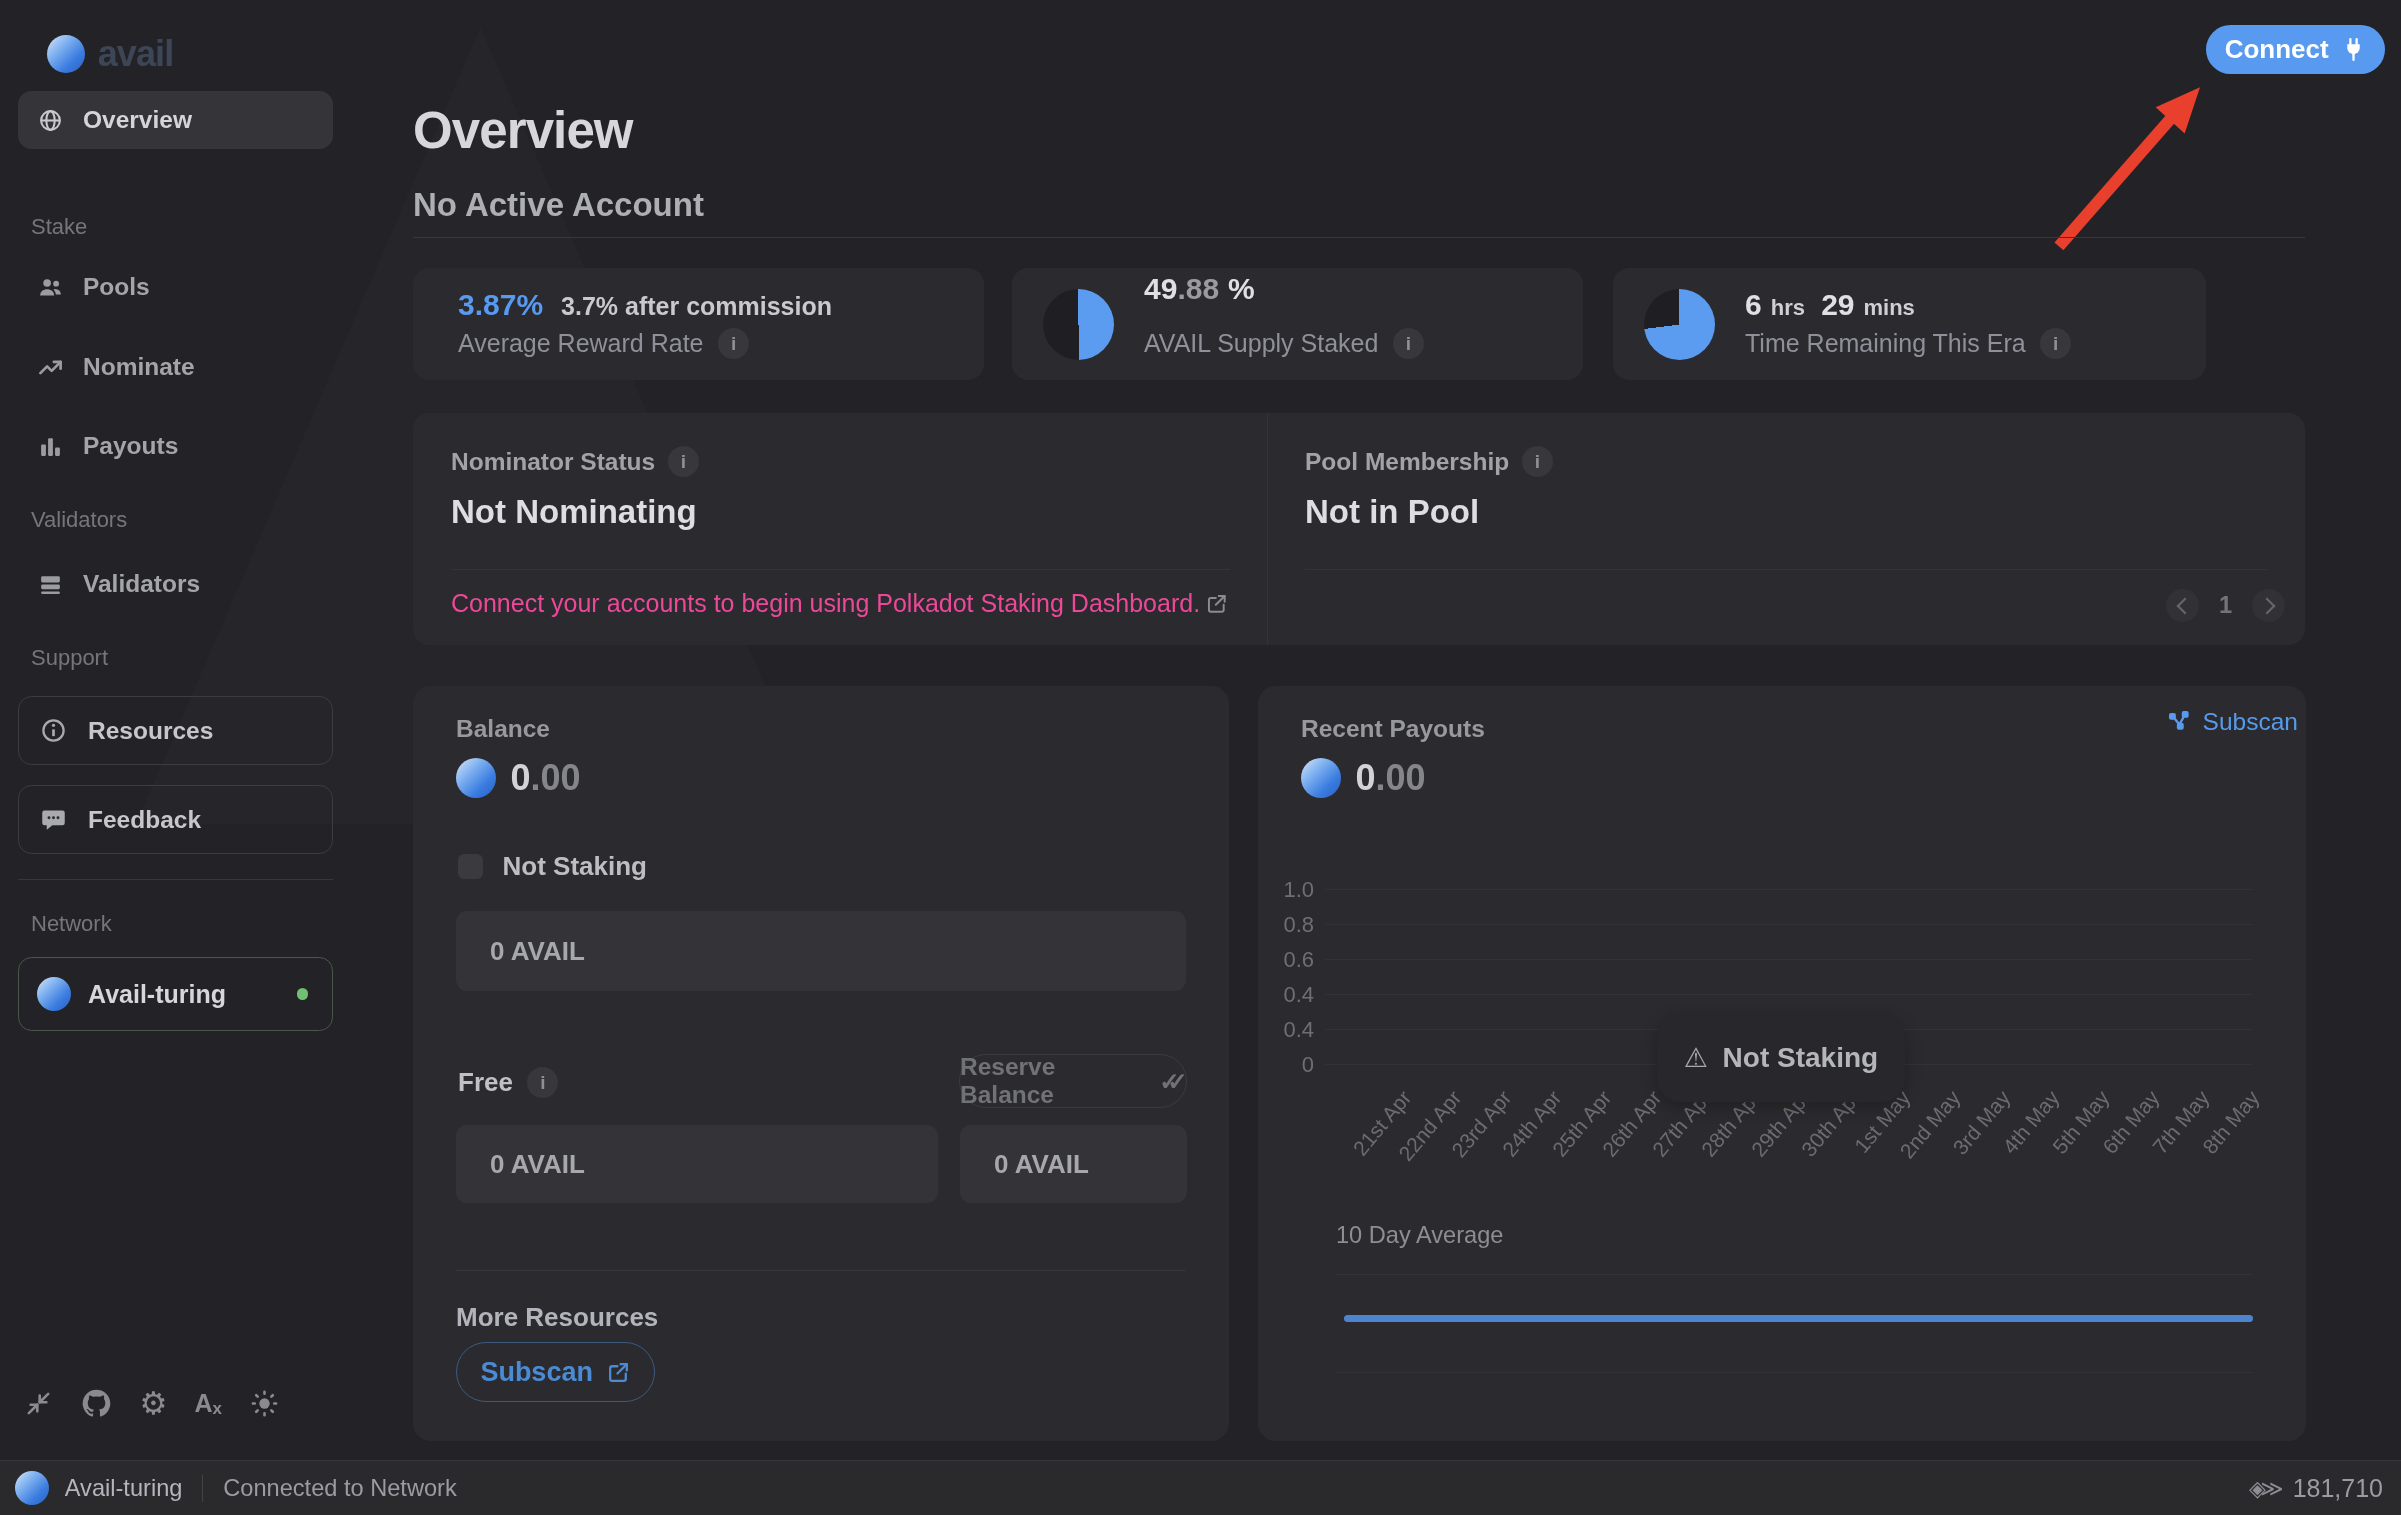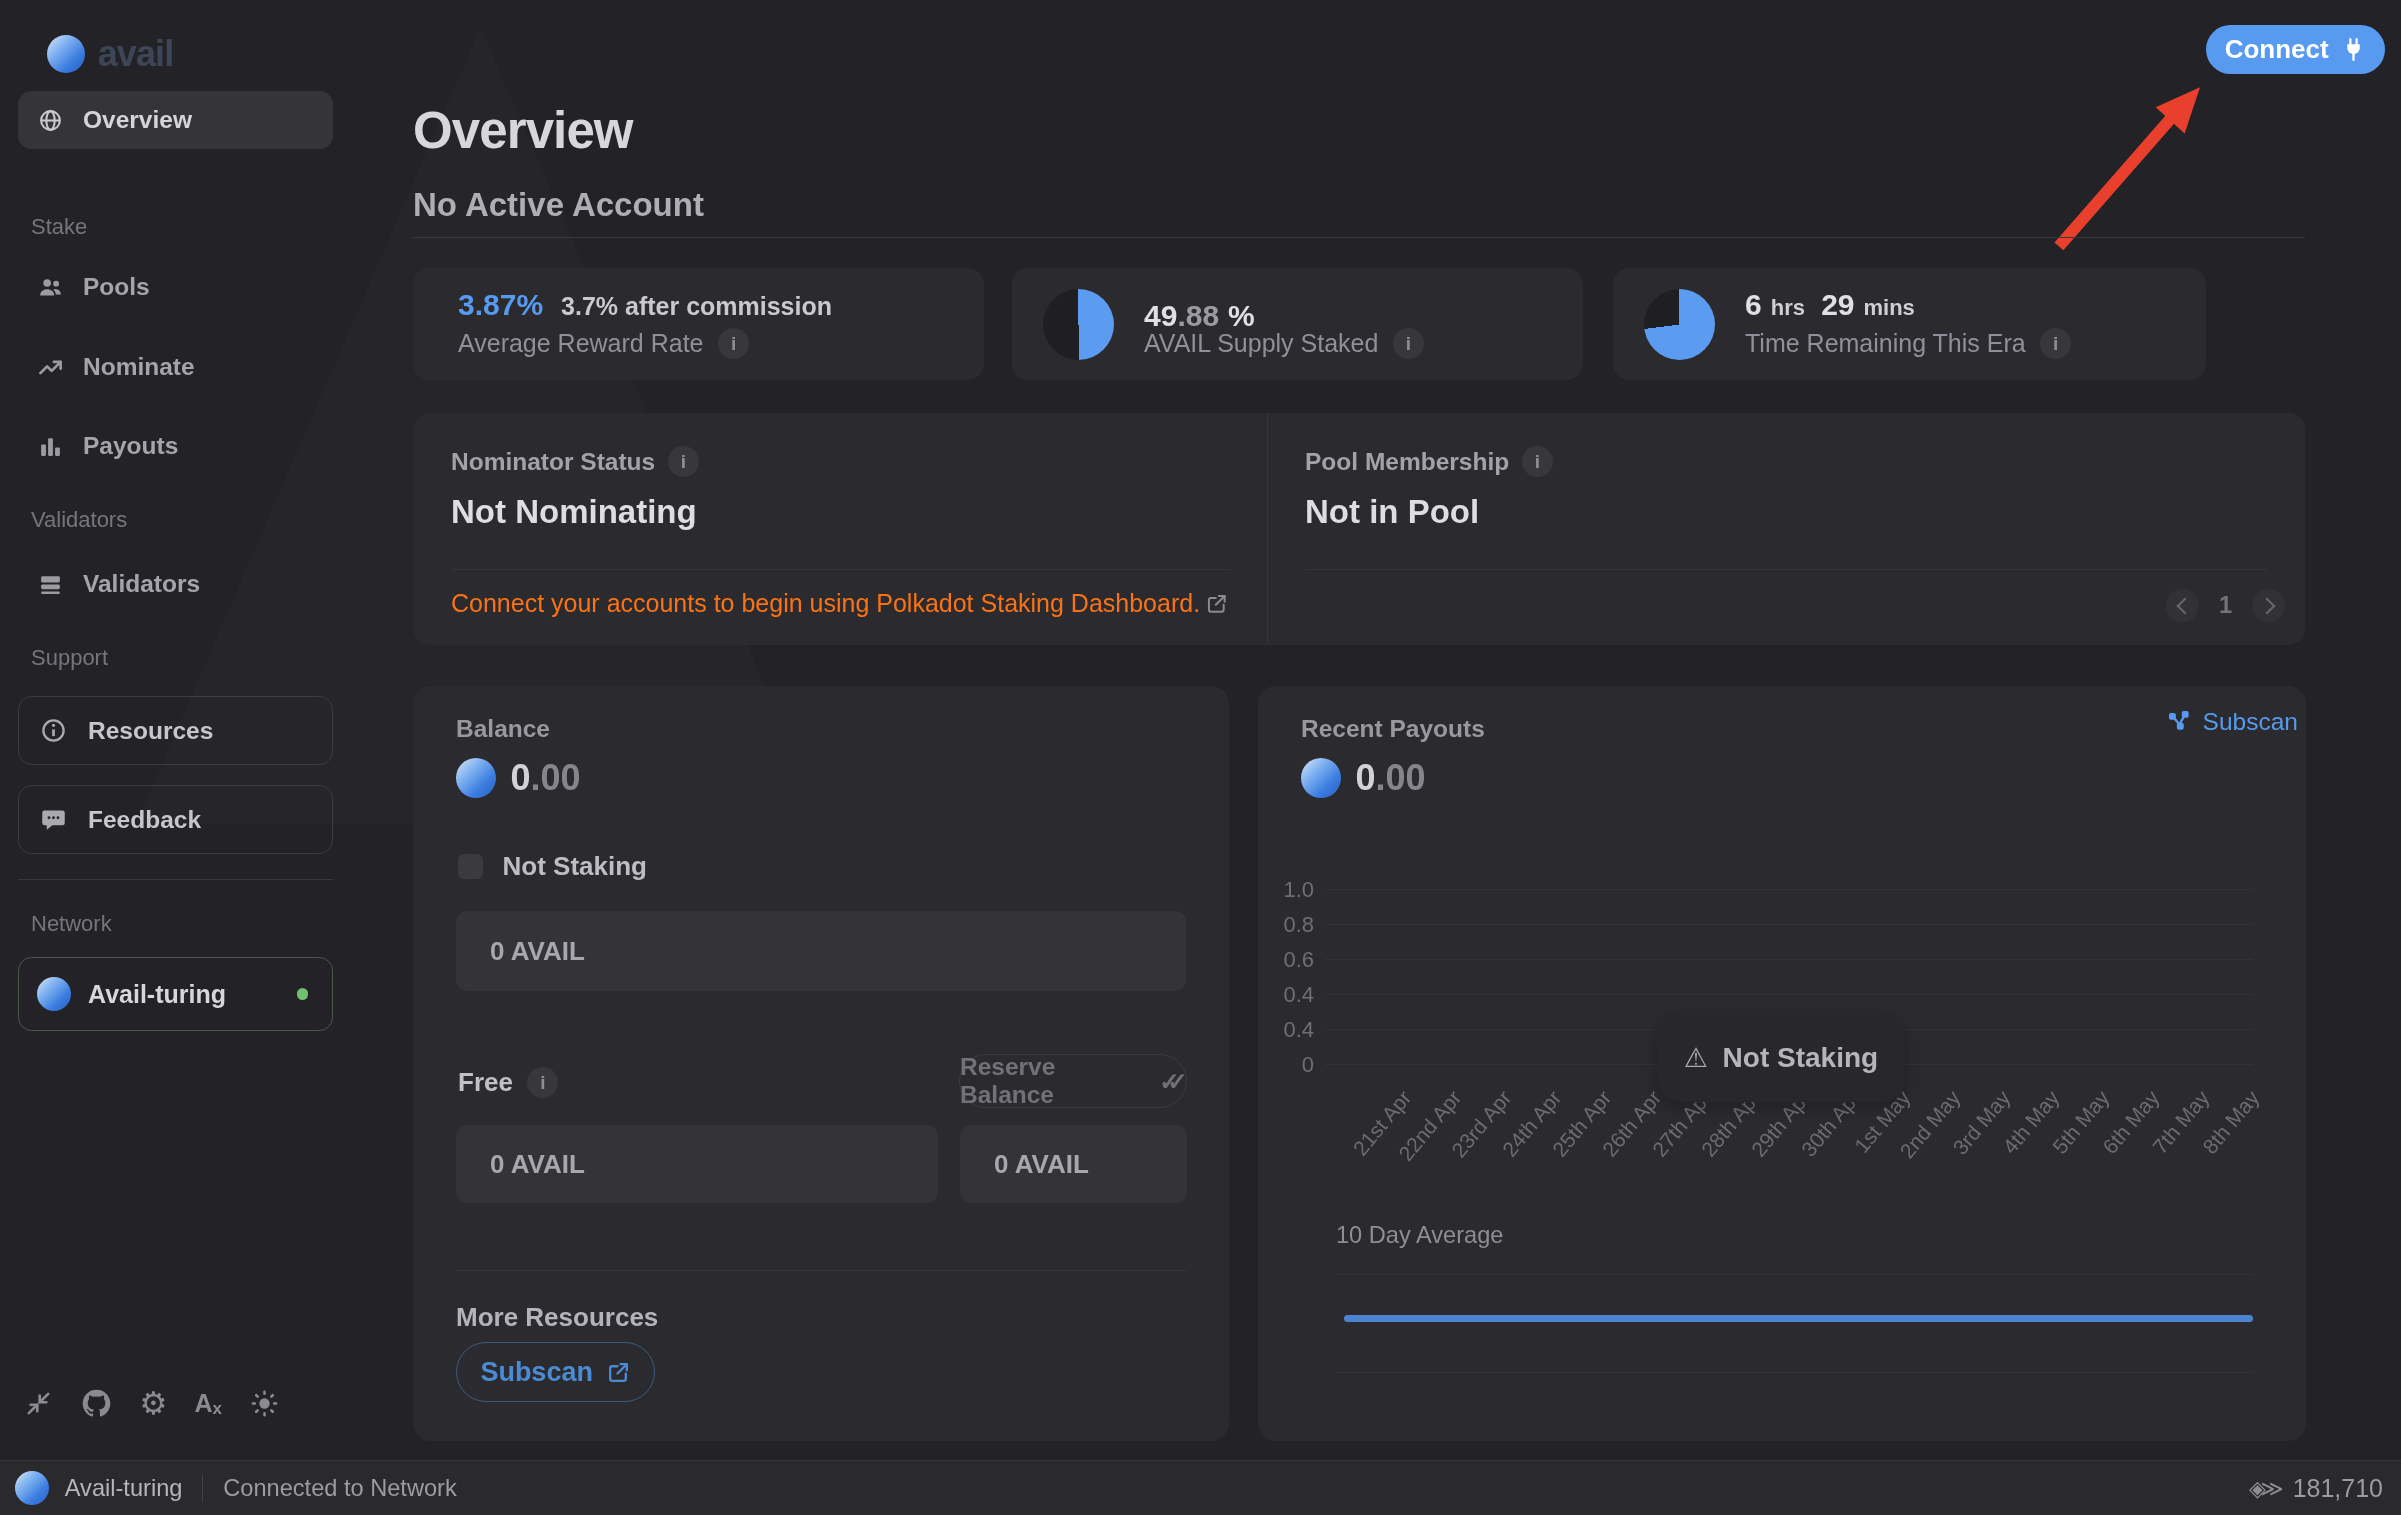--- a/index.html
+++ b/index.html
@@ -249,21 +249,21 @@
     <span style="font-size:25px;font-weight:bold;color:#c9c9cf">3.7% after commission</span>
   </div>
   <div class="stat-label abs" style="left:45px;top:60px">
     <span>Average Reward Rate</span>
     <i class="ibadge">i</i>
   </div>
 </div>
 
 <div class="card" style="left:1012px;top:268px;width:571px;height:112px">
   <div class="pie abs" style="left: 31px; top: 21px; background: conic-gradient(rgb(91, 156, 241) 0deg, rgb(91, 156, 241) 49.88%, rgb(31, 31, 35) 49.88%, rgb(31, 31, 35) 100%);"></div>
-  <div class="abs" style="left:132px;top:31px;display:flex;align-items:flex-end">
+  <div class="abs" style="left:132px;top:4px;display:flex;align-items:flex-end">
     <span class="stat-line1">49</span>
       <span class="stat-line1" style="color:#9a9aa1">.88</span>
       <span class="stat-line1" style="margin-left:9px">%</span>
   </div>
   <div class="stat-label abs" style="left:132px;top:60px">
     <span>AVAIL Supply Staked</span>
     <i class="ibadge">i</i>
   </div>
 </div>
 
@@ -292,21 +292,21 @@
 
   <div class="col-label abs" style="left:892px;top:33px">
     <span>Pool Membership</span>
     <i class="ibadge">i</i>
   </div>
   <div class="big-value abs" style="left:892px;top:80px">Not in Pool</div>
 
   <div class="hr" style="left:38px;top:156px;width:779px;background:#353539"></div>
   <div class="hr" style="left:892px;top:156px;width:962px;background:#353539"></div>
 
-  <div class="abs flex" style="left:38px;top:176px;gap:5px;font-size:25px;color:#f97316">
+  <div class="abs flex" style="left:38px;top:176px;gap:5px;font-size:25px;color:#ec4899">
     <span>Connect your accounts to begin using Polkadot Staking Dashboard.</span>
     <span>
       <svg width="23.6" height="23.6" viewBox="0 0 24 24" fill="none" stroke="#8b8b92" stroke-width="2" stroke-linecap="round" stroke-linejoin="round">
         <path d="M19 13v5a2 2 0 0 1-2 2H6a2 2 0 0 1-2-2V8a2 2 0 0 1 2-2h5"></path>
           <polyline points="14 4 20 4 20 10"></polyline>
           <line x1="20" y1="4" x2="11" y2="13"></line>
       </svg>
     </span>
   </div>
 

